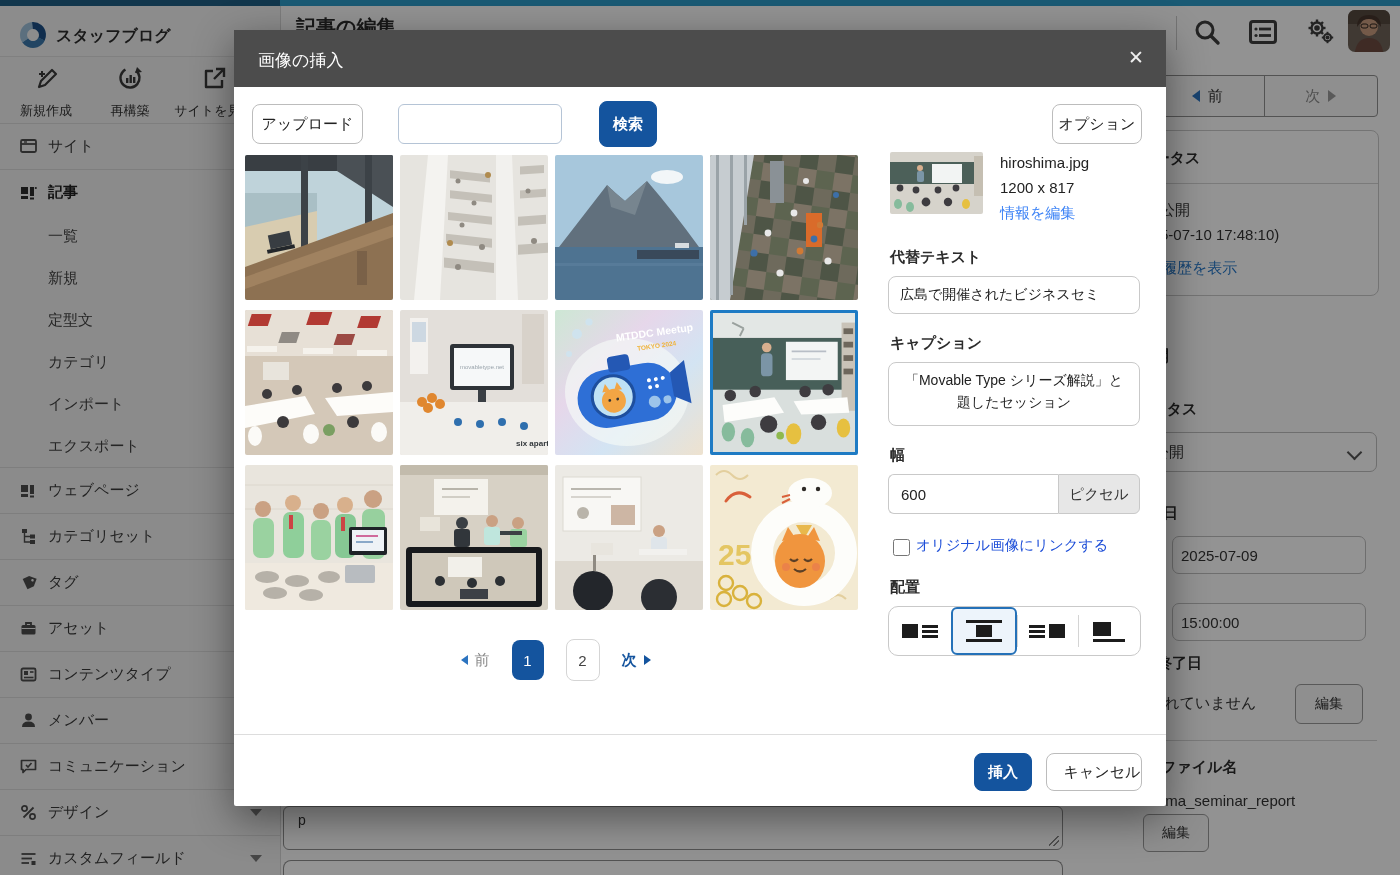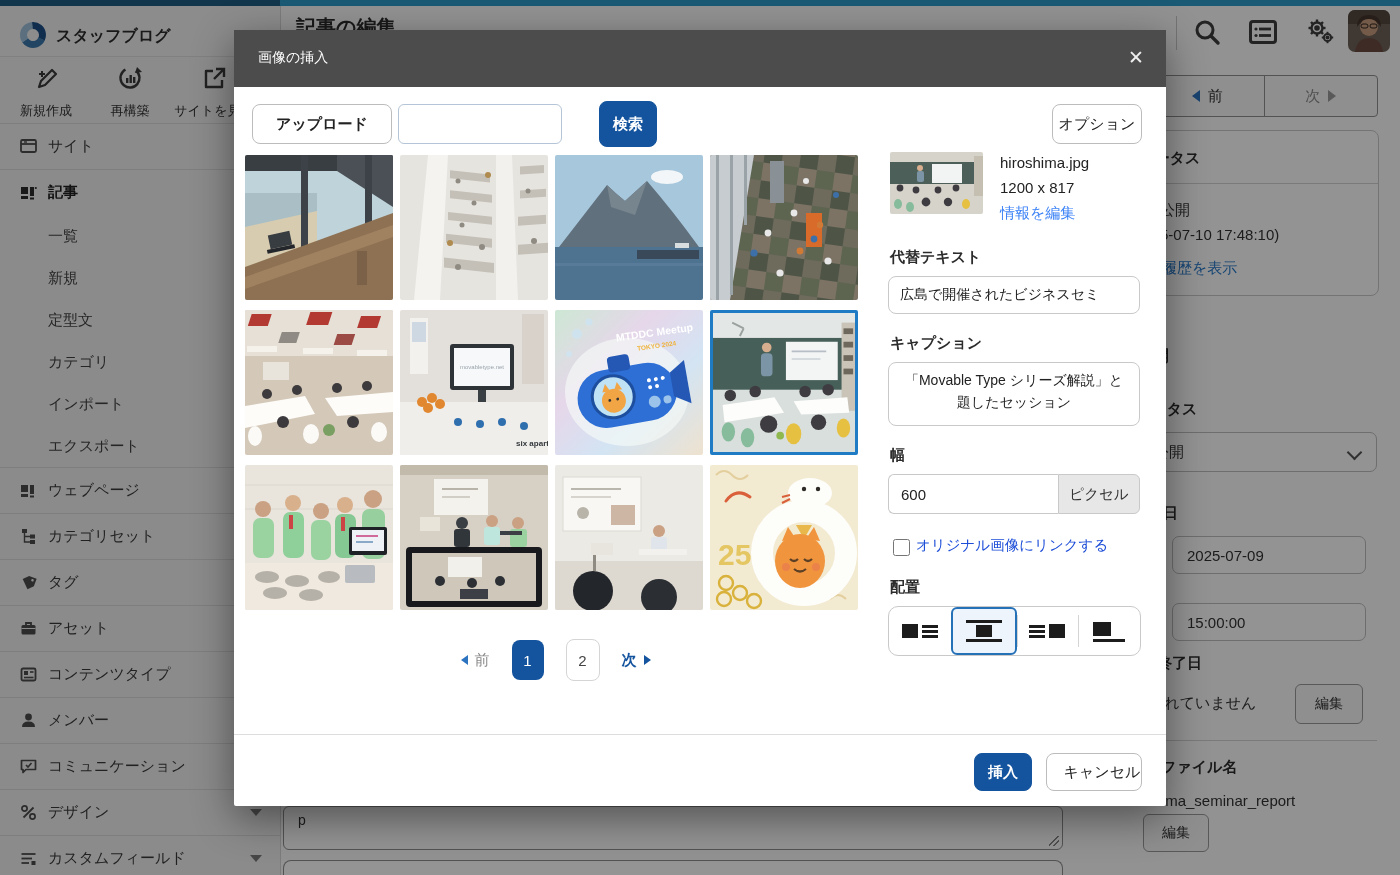--- a/index.html
+++ b/index.html
@@ -34,41 +34,41 @@
   .rpanel{position:absolute;background:#fdfdfd;border:1px solid #c9c9c9;border-radius:8px;}
   .rbtn-group{position:absolute;left:869px;top:69px;width:226px;height:40px;display:flex;border:1px solid #8f8f8f;border-radius:4px;overflow:hidden;background:#f6f6f6;}
   .rbtn{flex:1;display:flex;align-items:center;justify-content:center;font-size:15px;color:#333;cursor:pointer;}
   .rbtn + .rbtn{border-left:1px solid #8f8f8f;}
   .rbtn.disabled{color:#8a8a8a;}
   .arrow-l{width:0;height:0;border-top:6px solid transparent;border-bottom:6px solid transparent;border-right:8px solid #2c74c0;margin-right:8px;}
   .arrow-r{width:0;height:0;border-top:6px solid transparent;border-bottom:6px solid transparent;border-left:8px solid #9a9a9a;margin-left:8px;}
   .rlabel{position:absolute;font-size:15px;font-weight:bold;color:#2d2d2d;}
   .rtext{position:absolute;font-size:15px;color:#333;}
   .rlink{position:absolute;font-size:15px;color:#2577c8;cursor:pointer;}
-  .rinput{position:absolute;background:#fdfdfd;border:1px solid #bdbdbd;border-radius:7px;font-size:15px;color:#333;display:flex;align-items:center;padding-left:14px;box-sizing:border-box;}
+  .rinput{position:absolute;background:#fdfdfd;border:1px solid #bdbdbd;border-radius:7px;font-size:15px;color:#333;display:flex;align-items:center;padding-left:8px;box-sizing:border-box;}
   .redit{position:absolute;background:#f7f7f7;border:1px solid #9a9a9a;border-radius:6px;font-size:14px;color:#333;display:flex;align-items:center;justify-content:center;cursor:pointer;}
   .rdivider{position:absolute;height:1px;background:#d2d2d2;}
   .sel-chev{position:absolute;right:16px;top:14px;width:9px;height:9px;border-right:2px solid #555;border-bottom:2px solid #555;transform:rotate(45deg);}
   
   .ed-box{position:absolute;background:#fff;border:1px solid #8f8f8f;border-radius:6px;box-sizing:border-box;}
   .ed-p{position:absolute;left:14px;top:5px;font-size:14px;color:#333;}
   .resize-glyph{position:absolute;right:3px;bottom:3px;width:10px;height:10px;
     background:linear-gradient(135deg,transparent 45%,#888 45%,#888 55%,transparent 55%,transparent 70%,#888 70%,#888 80%,transparent 80%);}
   .fold-arrow{position:absolute;width:0;height:0;border-left:6px solid transparent;border-right:6px solid transparent;border-top:8px solid #666;}
   
   #overlay{left:0;top:0;width:1400px;height:875px;background:rgba(0,0,0,0.42);z-index:5;}
   
   #modal{left:234px;top:30px;width:932px;height:776px;background:#fff;z-index:10;box-shadow:0 12px 40px rgba(0,0,0,.45);border-radius:2px;}
   #modal-header{position:absolute;left:0;top:0;width:932px;height:57px;background:#4c4c4c;}
-  #modal-title{position:absolute;left:24px;top:19px;font-size:14px;color:#fff;}
+  #modal-title{position:absolute;left:24px;top:19px;font-size:17px;color:#fff;}
   #modal-close{position:absolute;right:22px;top:16px;font-size:19px;color:#efefef;cursor:pointer;font-family:"DejaVu Sans",sans-serif;}
   .btn{box-sizing:border-box;display:flex;align-items:center;justify-content:center;cursor:pointer;font-size:15px;}
   .btn-outline{background:#fff;border:1px solid #bcbcbc;border-radius:8px;color:#222;}
   .btn-primary{background:#14549e;border:1px solid #14549e;border-radius:8px;color:#fff;}
-  #m-upload{position:absolute;left:18px;top:74px;width:140px;height:40px;font-weight:bold;}
+  #m-upload{position:absolute;left:18px;top:74px;width:111px;height:40px;}
   #m-search-input{position:absolute;left:164px;top:74px;width:164px;height:40px;border:1px solid #b5c4d6;border-radius:6px;box-sizing:border-box;font-size:14px;padding:0 8px;}
   #m-search-btn{position:absolute;left:346px;top:71px;width:58px;height:46px;font-weight:bold;margin-left:19px;}
   #m-options{position:absolute;left:818px;top:74px;width:90px;height:40px;}
   
   #thumb-grid{position:absolute;left:11px;top:125px;width:621px;display:grid;grid-template-columns:repeat(4,148px);grid-auto-rows:145px;column-gap:7px;row-gap:10px;}
   .thumb{position:relative;width:148px;height:145px;border-radius:2px;overflow:hidden;cursor:pointer;box-sizing:border-box;}
   .thumb svg{display:block;width:100%;height:100%;}
   .thumb.selected{border:3px solid #1e7bc4;}
   
   #pager{position:absolute;left:11px;top:608px;width:621px;height:44px;display:flex;align-items:center;justify-content:center;gap:22px;}

